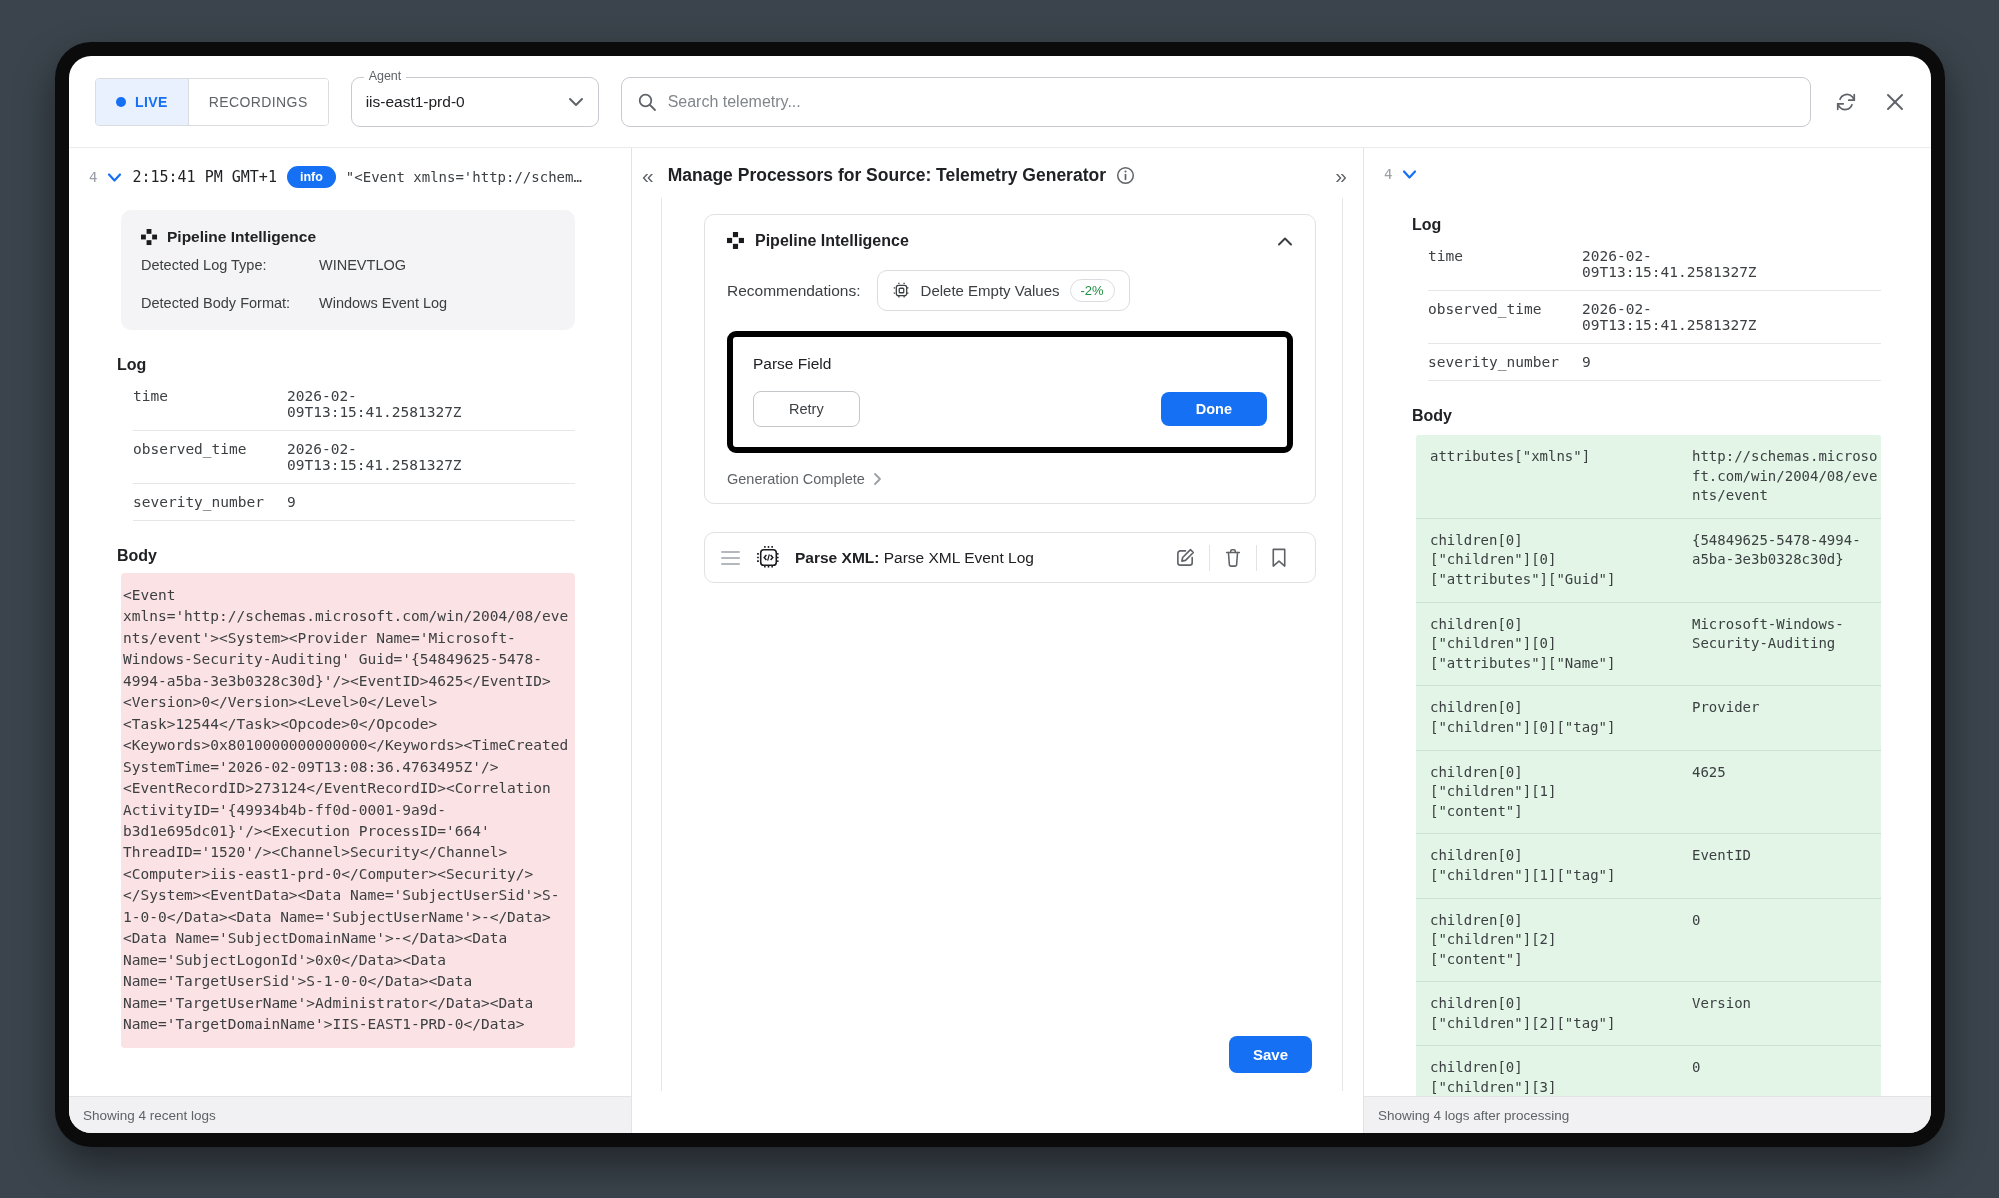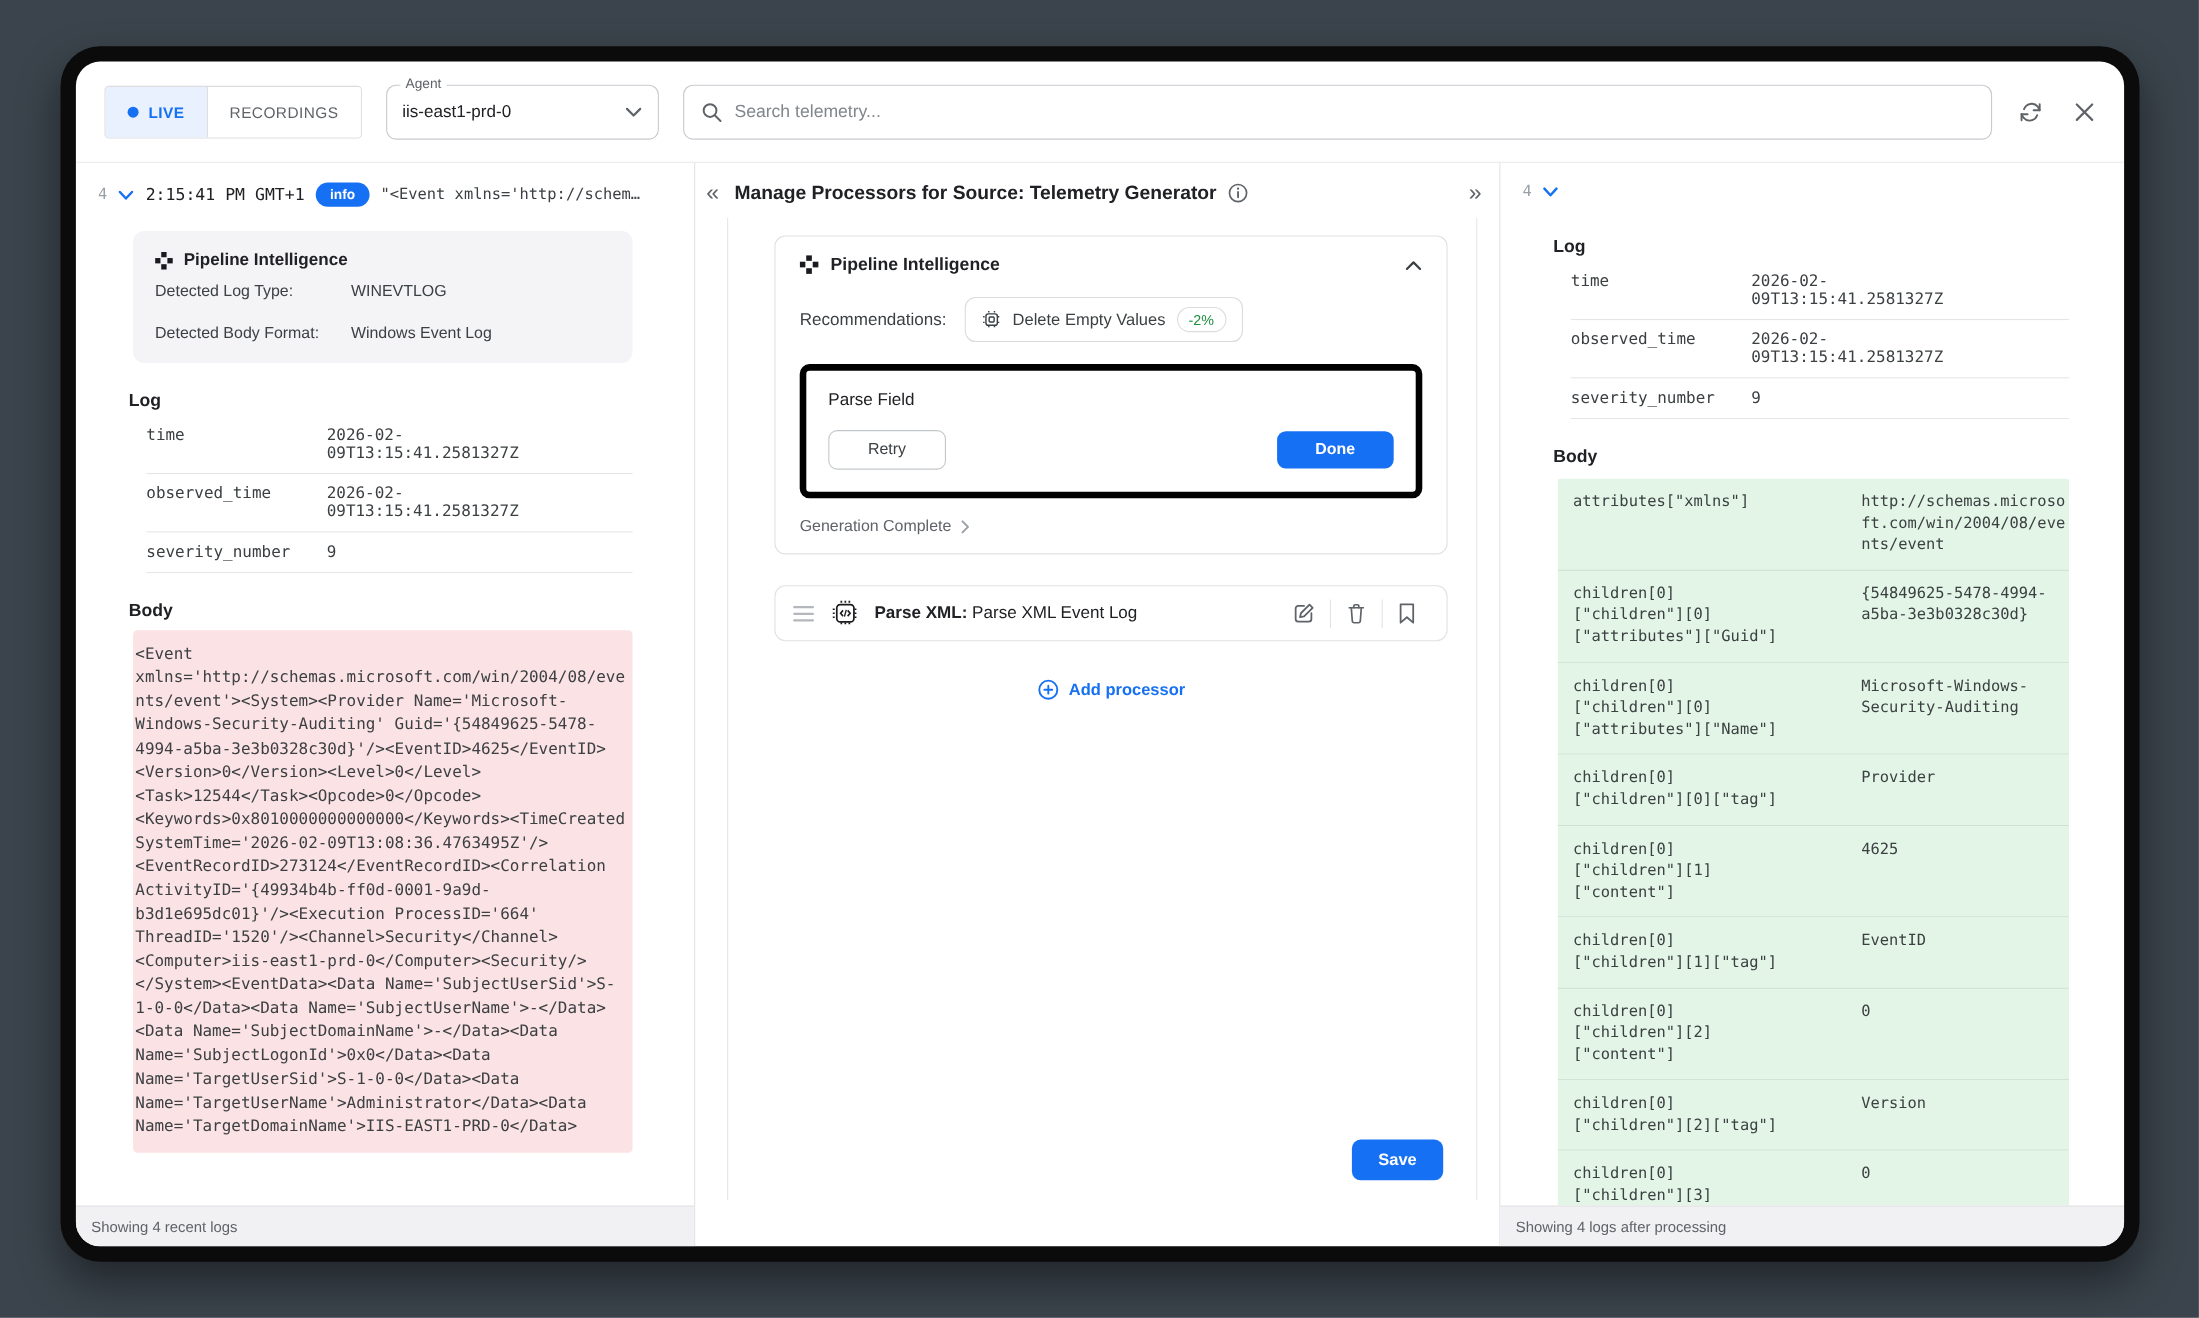--- a/index.html
+++ b/index.html
@@ -44,21 +44,21 @@
   .entry-preview { font-family:"DejaVu Sans Mono", monospace; font-size:14px; color:#3c4043; white-space:nowrap;
                    overflow:hidden; text-overflow:ellipsis; flex:1; min-width:0; }
 
   .details { margin:22px 56px 0 28px; }
   .intel-card { background:#f4f4f6; border-radius:10px; padding:18px 20px 8px 20px; margin-left:4px; }
   .intel-head { display:flex; align-items:center; gap:9px; font-size:15.5px; font-weight:700; color:#202124; }
   .intel-row { display:grid; grid-template-columns:178px 1fr; padding:11px 0; font-size:14.5px; color:#3c4043; }
   .intel-row .v { color:#3c4043; }
   .sec-title { font-size:16px; font-weight:700; color:#202124; margin:26px 0 4px 0; }
   .kv { margin-left:16px; }
-  .kv-row { display:grid; grid-template-columns:150px 215px; column-gap:14px; padding:10px 0;
+  .kv-row { display:grid; grid-template-columns:150px 215px; column-gap:4px; padding:10px 0;
             border-bottom:1px solid #e6e6e9; font-family:"DejaVu Sans Mono", monospace; font-size:14.5px; color:#3c4043; }
   .kv-row .v { white-space:pre-wrap; }
   .body-block { margin-top:8px; background:#fbe2e4; border-radius:4px; padding:12px 2px; margin-left:4px;
                 font-family:"DejaVu Sans Mono", monospace; font-size:14.5px; line-height:1.48; color:#3c4043;
                 white-space:pre-wrap; overflow-wrap:break-word; }
 
   
   .grow { display:grid; grid-template-columns:250px 1fr; column-gap:12px; background:#e2f5e6; padding:12px 14px;
           border-bottom:1px solid #cde3d2; font-family:"DejaVu Sans Mono", monospace; font-size:14px; color:#3c4043; }
   .grow .k, .grow .v { white-space:pre-wrap; line-height:1.4; }
@@ -365,30 +365,20 @@
                 </span>
                 <span class="vdiv"></span>
                 <span class="icon-btn">
                   <svg width="18" height="21" viewBox="0 0 18 22" fill="none" stroke="#5f6368" stroke-width="1.7" stroke-linejoin="round">
                       <path d="M3 2.5h12V20l-6-5.2L3 20z"></path>
                     </svg>
                 </span>
               </span>
             </div>
 
-            <div class="addproc">
-              <span>
-                <svg width="20" height="20" viewBox="0 0 20 20" fill="none" stroke="#1670f3" stroke-width="1.7" stroke-linecap="round">
-                    <circle cx="10" cy="10" r="8.2"></circle>
-                    <line x1="10" y1="6.4" x2="10" y2="13.6"></line>
-                    <line x1="6.4" y1="10" x2="13.6" y2="10"></line>
-                  </svg>
-              </span>
-              <span>Add processor</span>
-            </div>
 
             <div class="save-wrap">
               <span class="btn btn-primary btn-save">Save</span>
             </div>
           </div>
           <div class="mid-footer-gap"></div>
         </div>
 
         <div class="panel-right">
           <div class="panel-scroll">

